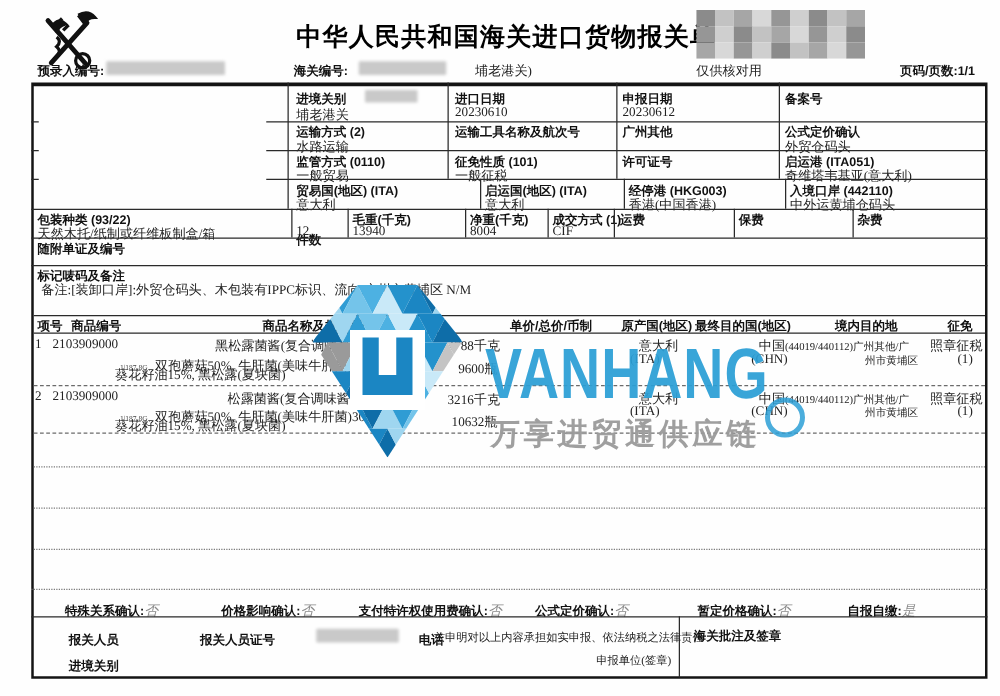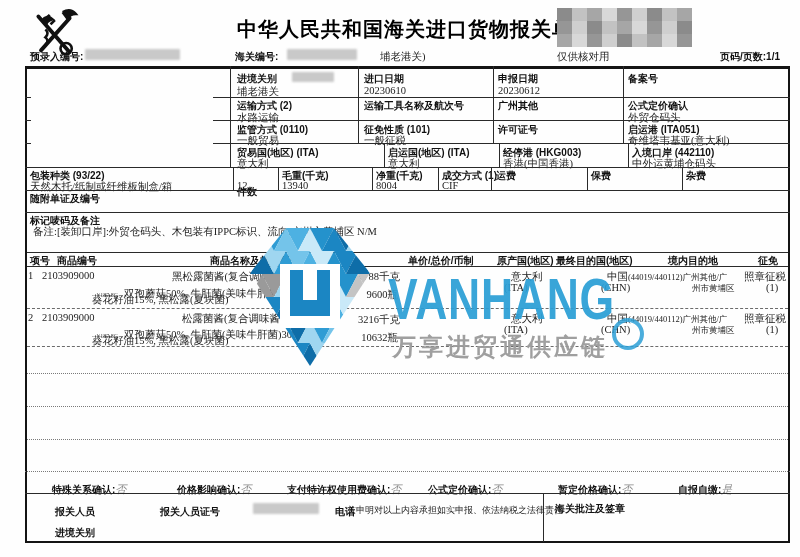--- a/index.html
+++ b/index.html
@@ -189,20 +189,21 @@
   <div class="abs" style="left:287px;top:479px"><span class="lb">支付特许权使用费确认:</span><span class="hand">否</span></div>
   <div class="abs" style="left:428px;top:479px"><span class="lb">公式定价确认:</span><span class="hand">否</span></div>
   <div class="abs" style="left:558px;top:479px"><span class="lb">暂定价格确认:</span><span class="hand">否</span></div>
   <div class="abs" style="left:678px;top:479px"><span class="lb">自报自缴:</span><span class="hand">是</span></div>
 
   <div class="abs lb" style="left:55px;top:505px">报关人员</div>
   <div class="abs lb" style="left:160px;top:505px">报关人员证号</div>
   <div class="redact" style="left:253px;top:503px;width:66px;height:11px"></div>
   <div class="abs lb" style="left:335px;top:505px">电话</div>
   <div class="abs vs" style="left:347px;top:504px;width:190px;text-align:right">兹申明对以上内容承担如实申报、依法纳税之法律责任</div>
+  <div class="abs vs" style="left:347px;top:522px;width:190px;text-align:right">申报单位(签章)</div>
   <div class="abs lb" style="left:55px;top:526px">进境关别</div>
   <div class="abs lb" style="left:555px;top:502px">海关批注及签章</div>
 
   <div class="ln" style="left: 213px; top: 97px; width: 577px; height: 1px;"></div>
     <div class="ln" style="left: 213px; top: 120px; width: 577px; height: 1px;"></div>
     <div class="ln" style="left: 213px; top: 143px; width: 577px; height: 1px;"></div>
     <div class="ln" style="left: 25px; top: 97px; width: 6px; height: 1px;"></div>
     <div class="ln" style="left: 25px; top: 120px; width: 6px; height: 1px;"></div>
     <div class="ln" style="left: 25px; top: 143px; width: 6px; height: 1px;"></div>
     <div class="ln" style="left: 25px; top: 167px; width: 765px; height: 1px;"></div>

